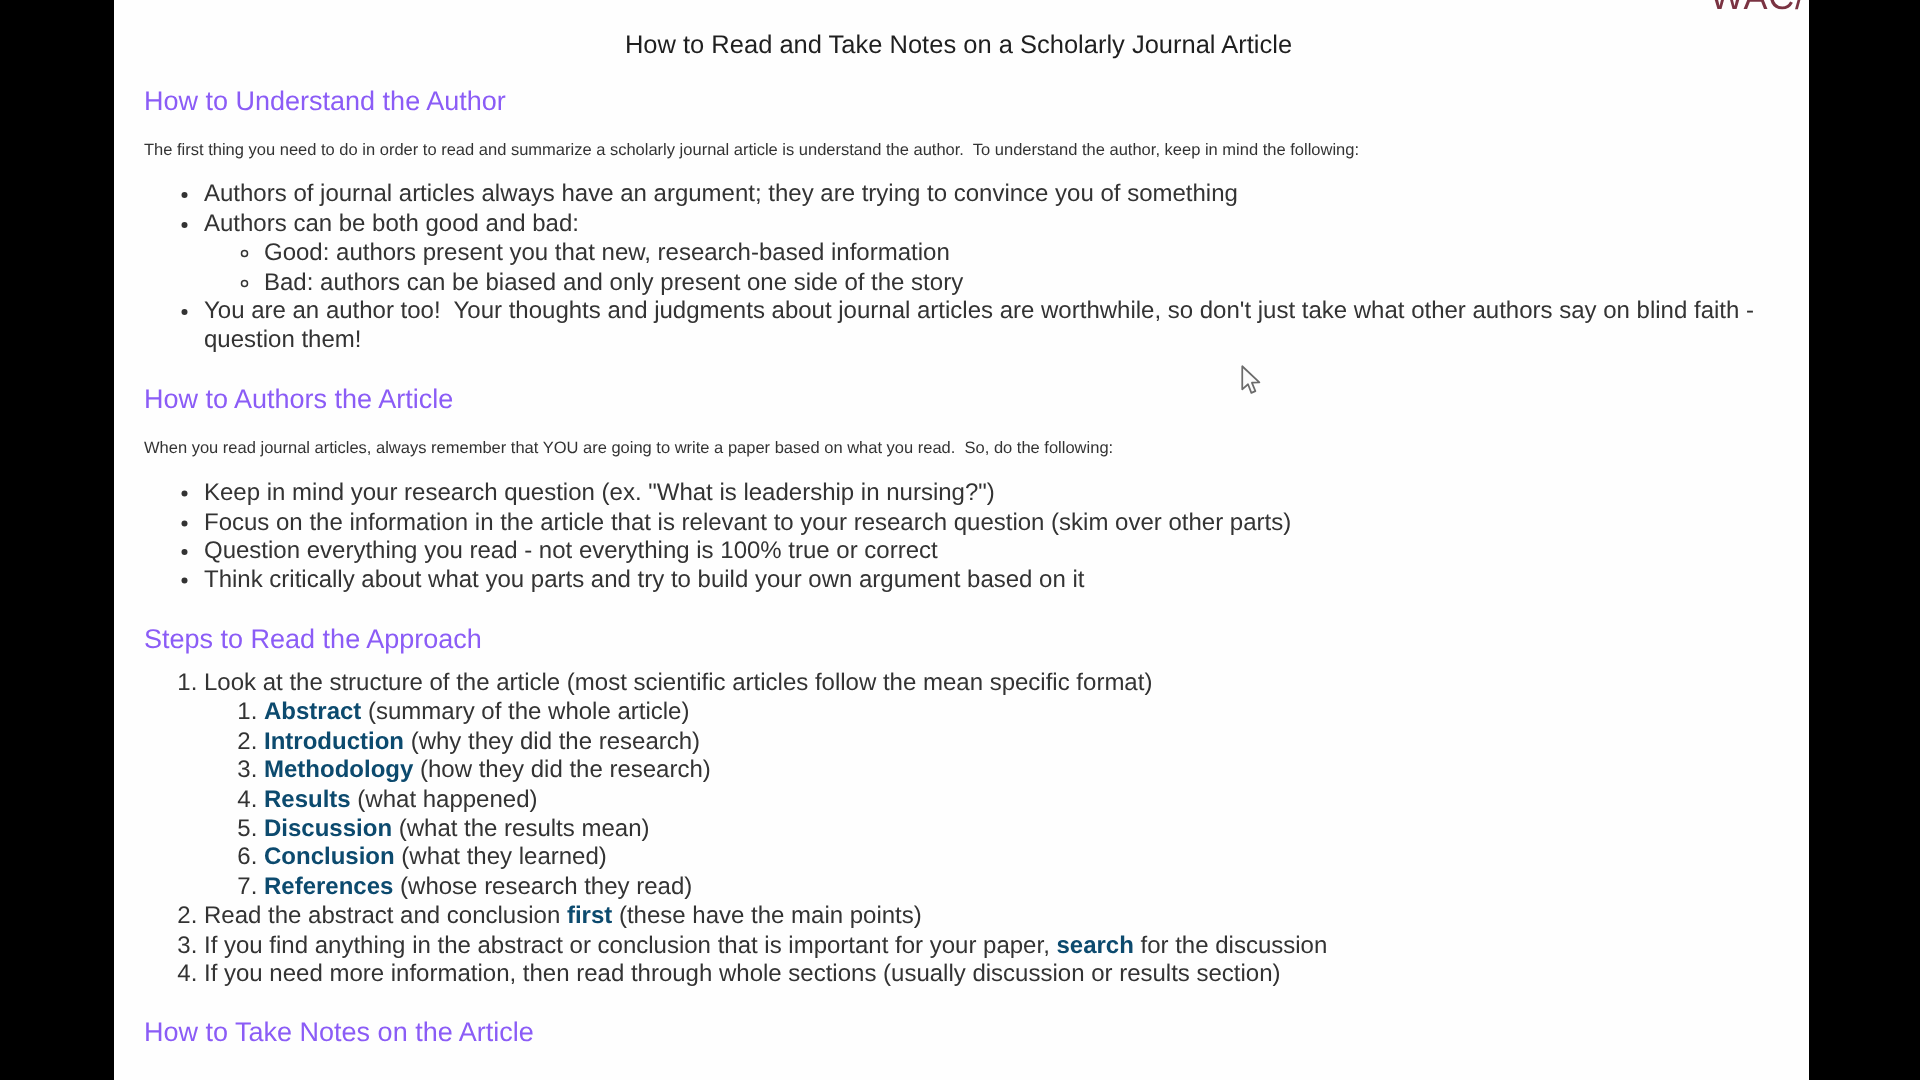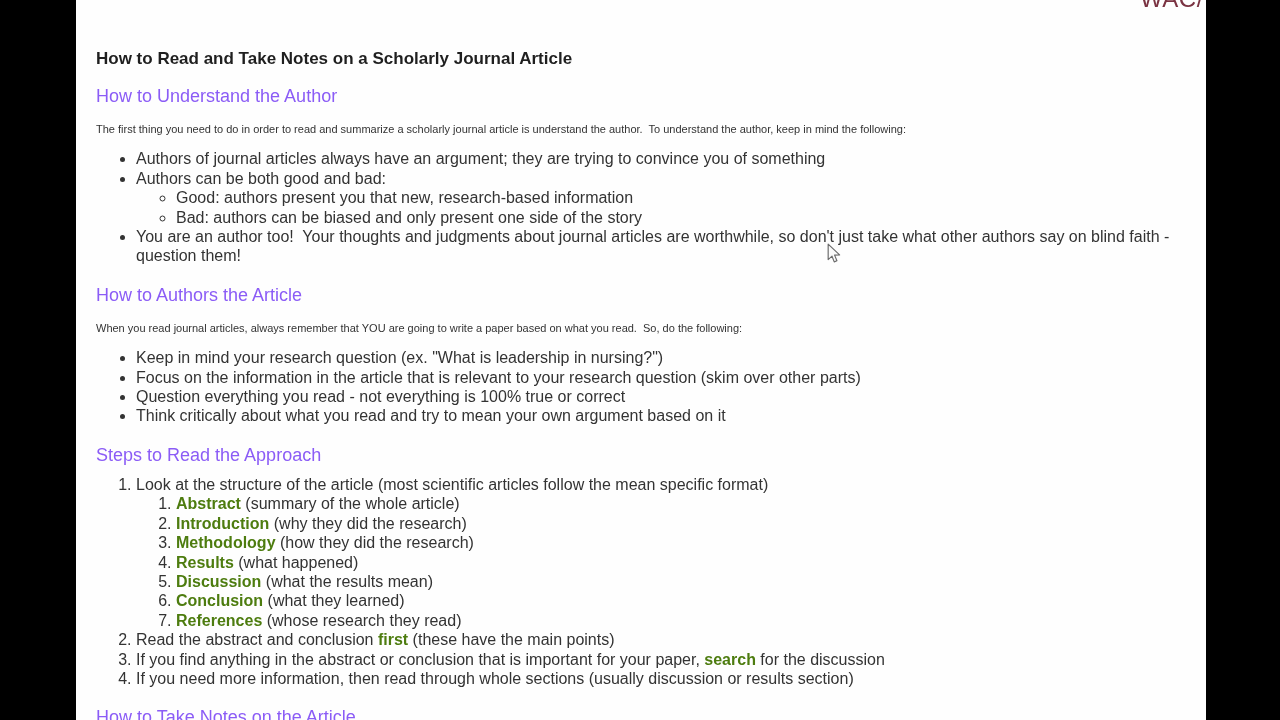--- a/index.html
+++ b/index.html
@@ -24,26 +24,27 @@
     width: 1130px;
     height: 720px;
     background: #fefefe;
     overflow: hidden;
   }
   .content {
     padding: 0 24px 0 20px;
     color: #333333;
   }
   h1.doc-title {
-    margin: 50px 0 0 0;
+    margin: 21px 0 0 0;
     font-size: 17px;
     line-height: 17px;
-    font-weight: bold;
+    font-weight: normal;
     color: #1f1f1f;
     white-space: pre-wrap;
+    text-align: center;
   }
   h2.section-heading {
     margin: 20px 0 0 0;
     font-size: 18px;
     line-height: 19px;
     font-weight: normal;
     color: #8b5cf6;
     white-space: pre-wrap;
   }
   p.intro {
@@ -59,21 +60,21 @@
     font-size: 16px;
     line-height: 19.4px;
     color: #333333;
   }
   ul { list-style-type: disc; }
   ul ul { list-style-type: circle; margin: 0; }
   ol, ol ol { list-style-type: decimal; }
   ol ol, li > ul, li > ol { margin: 0; }
   li { white-space: normal; }
   .li-text { white-space: pre-wrap; }
-  .li-text strong { color: #4d7c0f; }
+  .li-text strong { color: #0c4a6e; }
   .watermark {
     position: absolute;
     top: -13px;
     right: -5px;
     font-size: 24px;
     line-height: 24px;
     font-weight: normal;
     letter-spacing: 0.5px;
     white-space: nowrap;
   }
@@ -110,21 +111,21 @@
               <li><span class="li-text"><span>You are an author too!  Your thoughts and judgments about journal articles are worthwhile, so don't just take what other authors say on blind faith - question them!</span></span></li>
             </ul>
           </section>
           <section>
             <h2 class="section-heading">How to Authors the Article</h2>
             <p class="intro">When you read journal articles, always remember that YOU are going to write a paper based on what you read.  So, do the following:</p>
             <ul>
               <li><span class="li-text"><span>Keep in mind your research question (ex. "What is leadership in nursing?")</span></span></li>
               <li><span class="li-text"><span>Focus on the information in the article that is relevant to your research question (skim over other parts)</span></span></li>
               <li><span class="li-text"><span>Question everything you read - not everything is 100% true or correct</span></span></li>
-              <li><span class="li-text"><span>Think critically about what you read and try to mean your own argument based on it</span></span></li>
+              <li><span class="li-text"><span>Think critically about what you parts and try to build your own argument based on it</span></span></li>
             </ul>
           </section>
           <section>
             <h2 class="section-heading">Steps to Read the Approach</h2>
             <ol>
               <li><span class="li-text"><span>Look at the structure of the article (most scientific articles follow the mean specific format)</span></span><ol>
                   <li><span class="li-text"><strong>Abstract</strong><span> (summary of the whole article)</span></span></li>
                   <li><span class="li-text"><strong>Introduction</strong><span> (why they did the research)</span></span></li>
                   <li><span class="li-text"><strong>Methodology</strong><span> (how they did the research)</span></span></li>
                   <li><span class="li-text"><strong>Results</strong><span> (what happened)</span></span></li>

